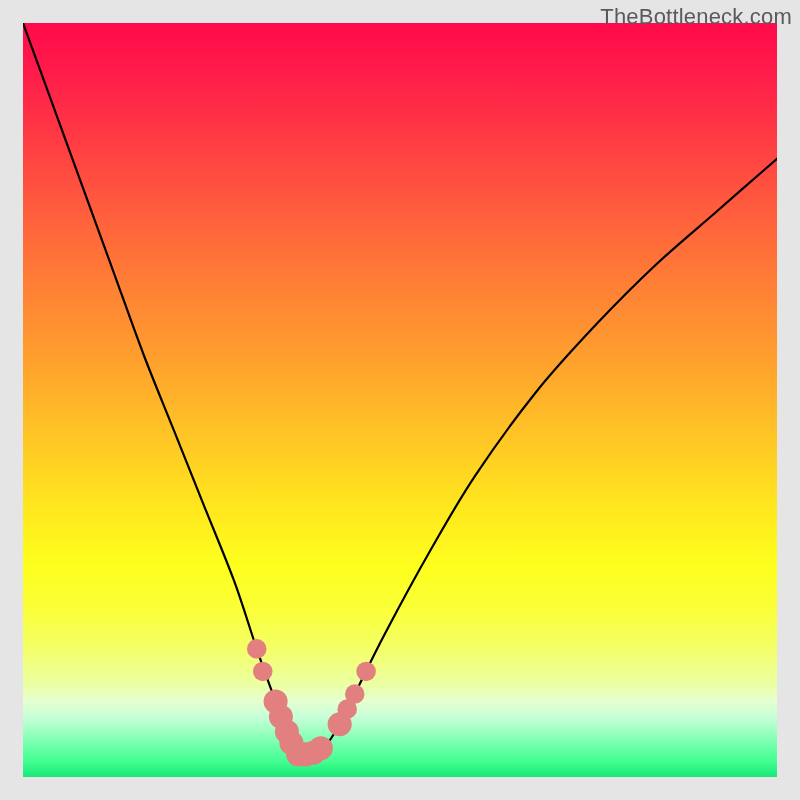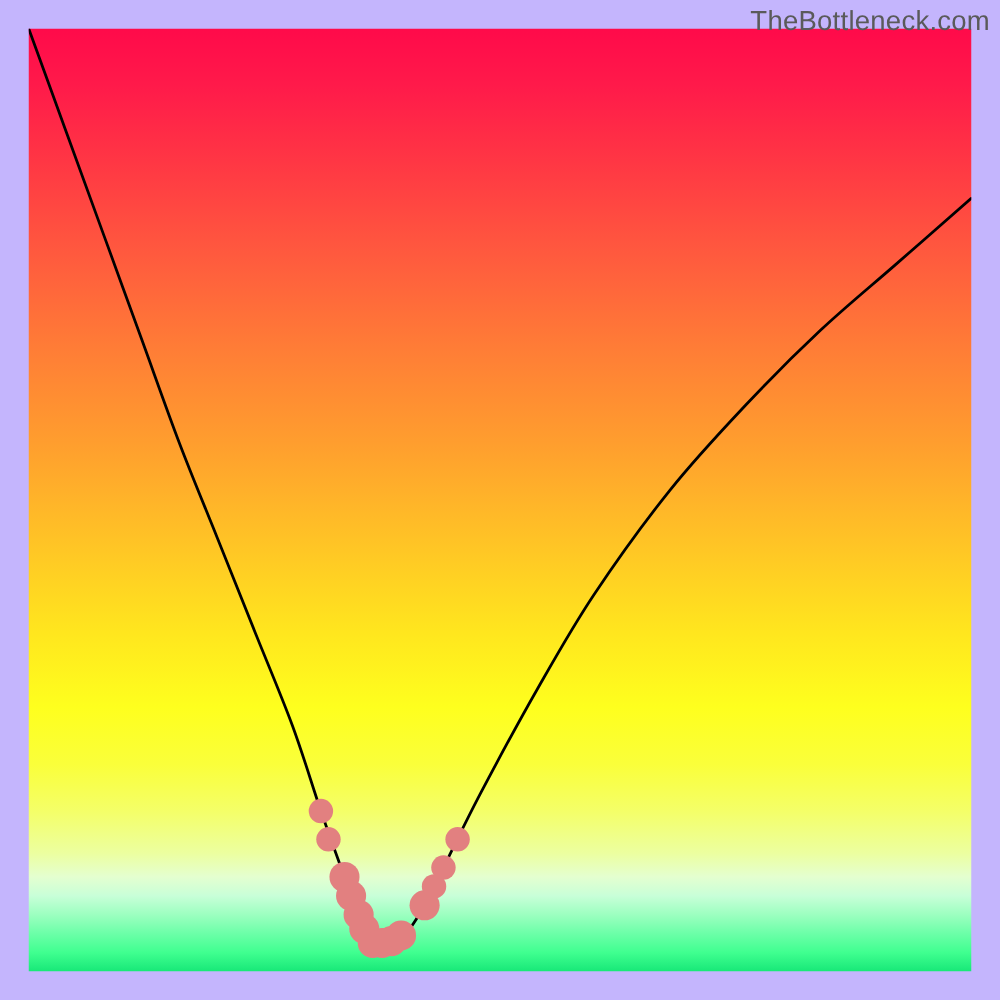--- a/index.html
+++ b/index.html
@@ -1,20 +1,20 @@
 <!DOCTYPE html>
 <html><head>
   <meta charset="utf-8">
   <style>
     * { margin: 0; padding: 0; box-sizing: border-box; }
     html, body { width: 800px; height: 800px; overflow: hidden; }
     .frame {
       width: 800px;
       height: 800px;
-      background: #c4b5fd;
+      background: #e5e5e5;
       position: relative;
     }
     .plot-area {
       position: absolute;
       left: 23px;
       top: 23px;
       width: 754px;
       height: 754px;
       background: linear-gradient(to bottom,
         #ff0a4a 0%,

